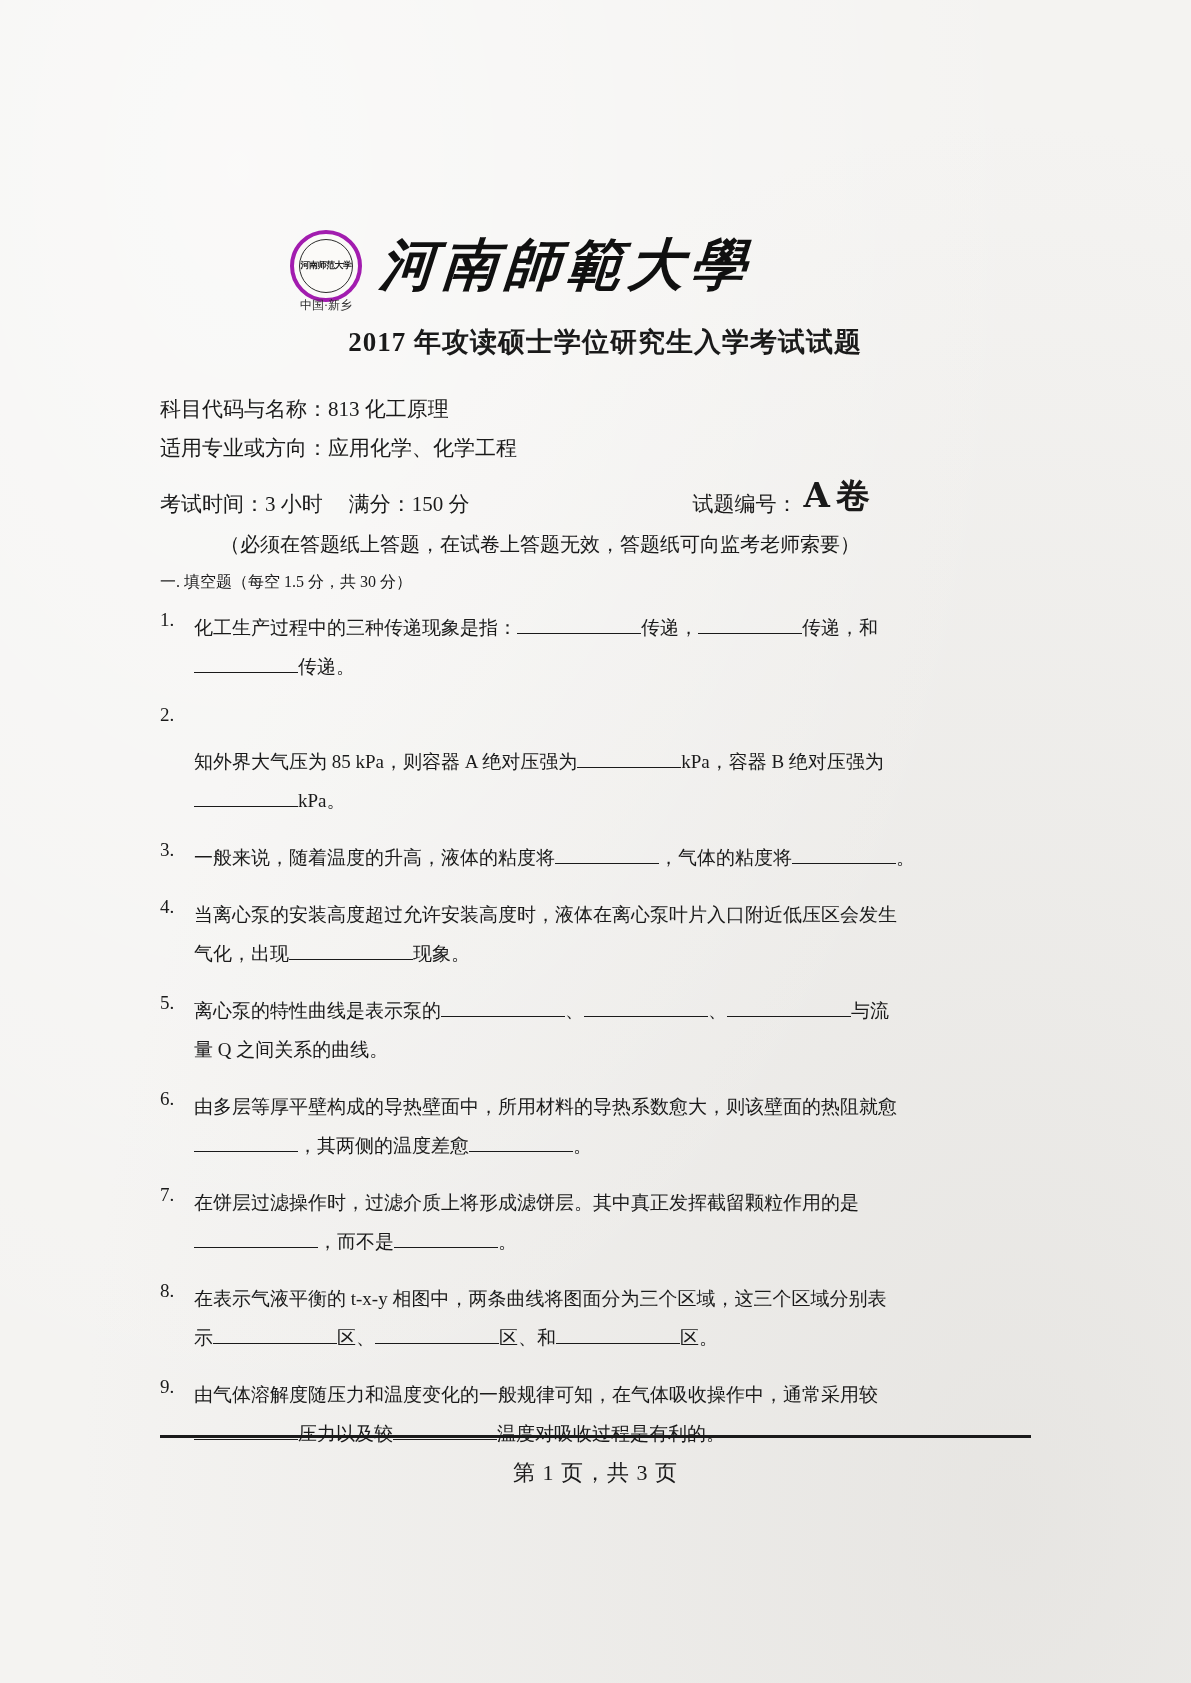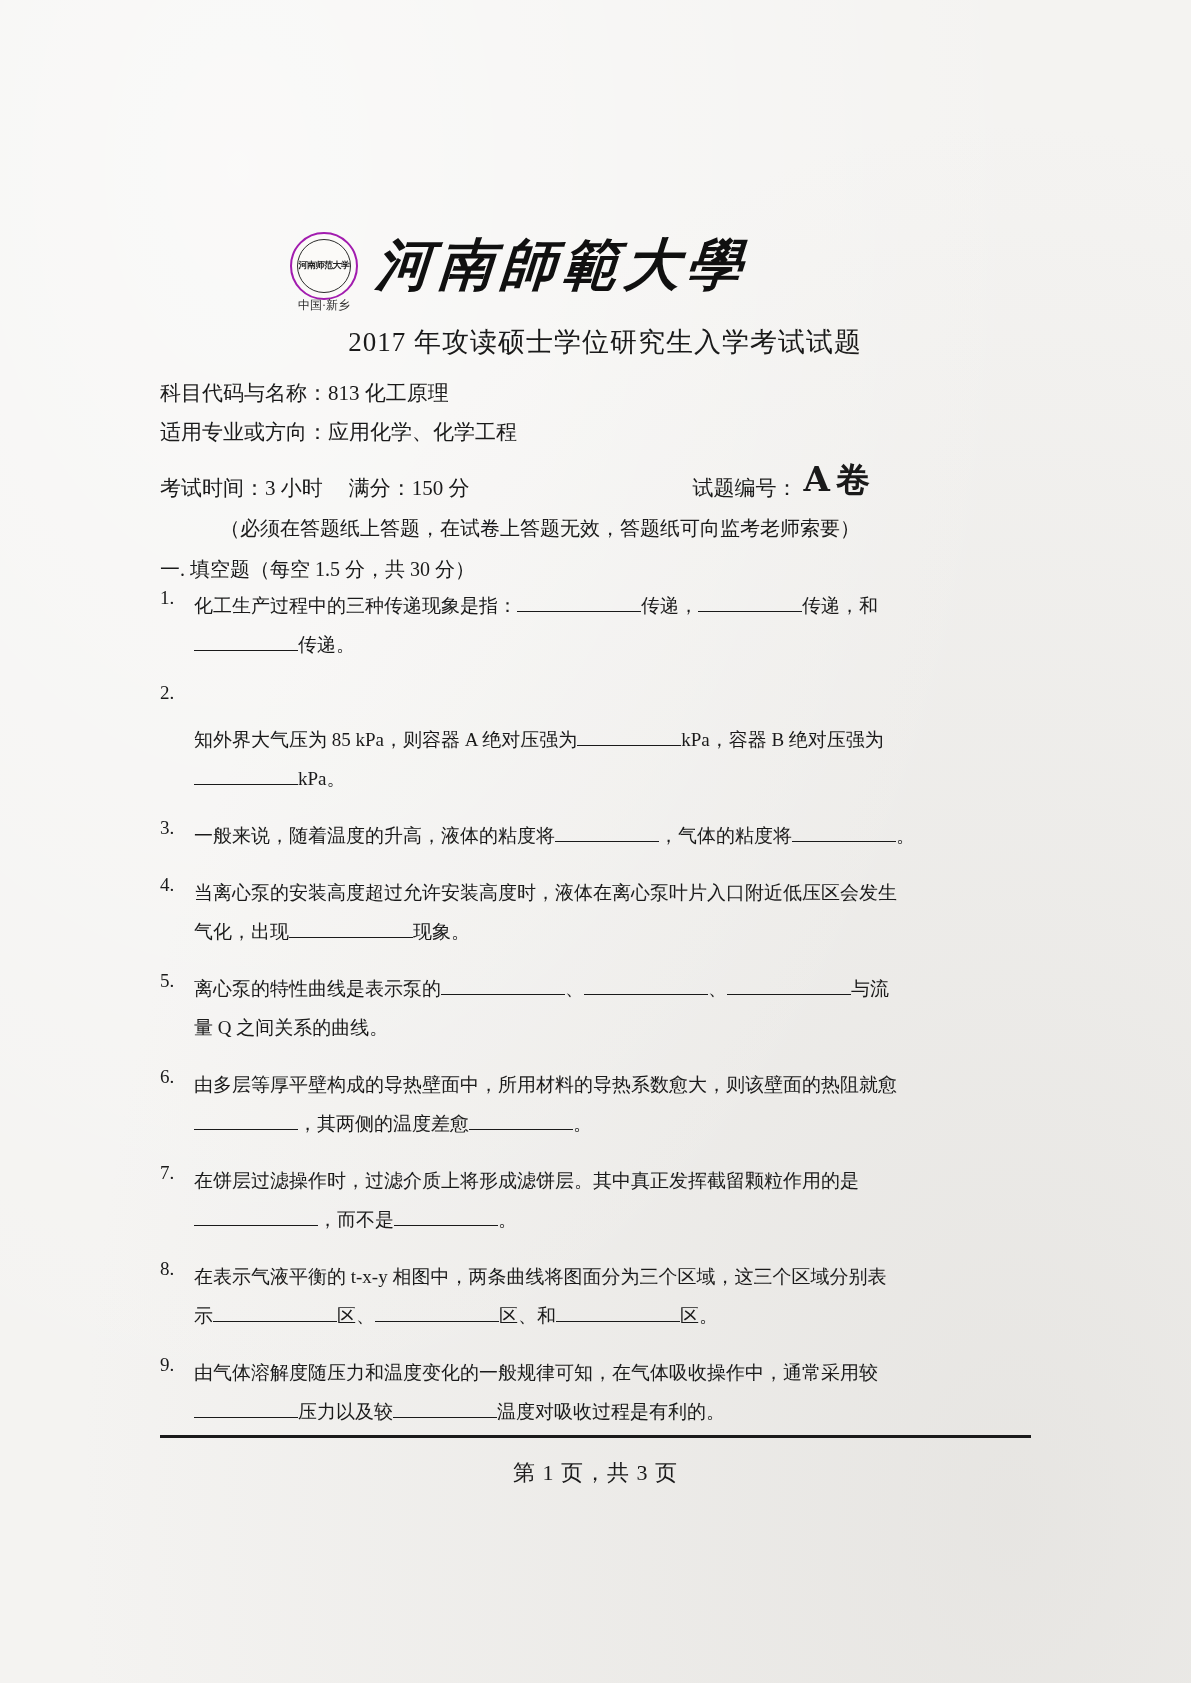--- a/index.html
+++ b/index.html
@@ -42,21 +42,21 @@
     display: flex;
     align-items: center;
     justify-content: flex-start;
     gap: 18px;
     padding-left: 130px;
   }
   .seal {
     width: 64px;
     height: 64px;
     border-radius: 50%;
-    border: 2px solid #a21caf;
+    border: 4px solid #a21caf;
     display: flex;
     align-items: center;
     justify-content: center;
     flex-direction: column;
     background: #fbfaf8;
     position: relative;
     flex: 0 0 auto;
   }
   .seal::after {
     content: "";
@@ -89,29 +89,29 @@
     font-weight: bold;
     letter-spacing: 6px;
     color: #101010;
     font-style: italic;
     transform: skewX(-4deg);
     white-space: nowrap;
   }
   .exam-title {
     text-align: center;
     font-size: 27px;
-    font-weight: normal;
+    font-weight: bold;
     margin-top: 20px;
     letter-spacing: 1px;
     padding-left: 100px;
   }
 
   
   .meta {
-    margin-top: 14px;
+    margin-top: 30px;
     font-size: 21px;
     line-height: 1.85;
   }
   .meta-row {
     display: flex;
     align-items: baseline;
   }
   .meta-row .spacer { flex: 1; }
   .paper-letter {
     font-size: 34px;
@@ -122,23 +122,23 @@
     top: -4px;
   }
   .notice {
     font-size: 20px;
     text-align: center;
     padding-right: 30px;
   }
 
   
   .section-title {
-    font-size: 20px;
+    font-size: 16px;
     margin-top: 14px;
-    margin-bottom: 4px;
+    margin-bottom: 16px;
   }
 
   
   ol.questions {
     list-style: none;
     margin: 0;
     padding: 0;
     font-size: 19px;
   }
   ol.questions > li {

